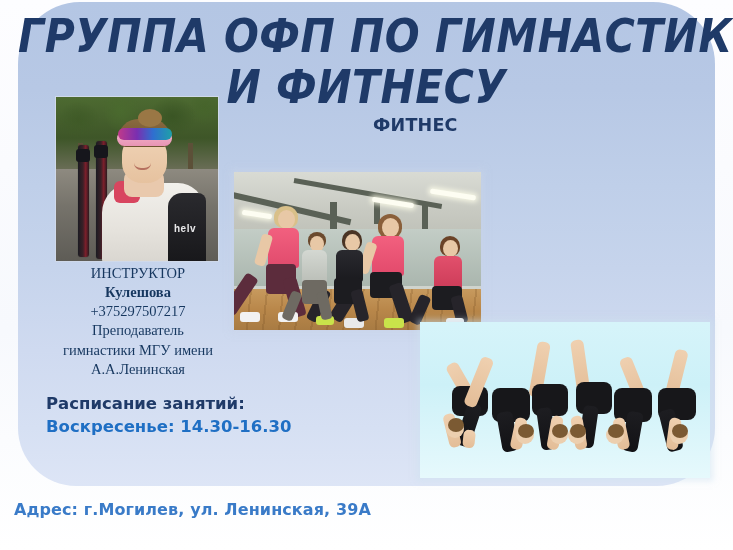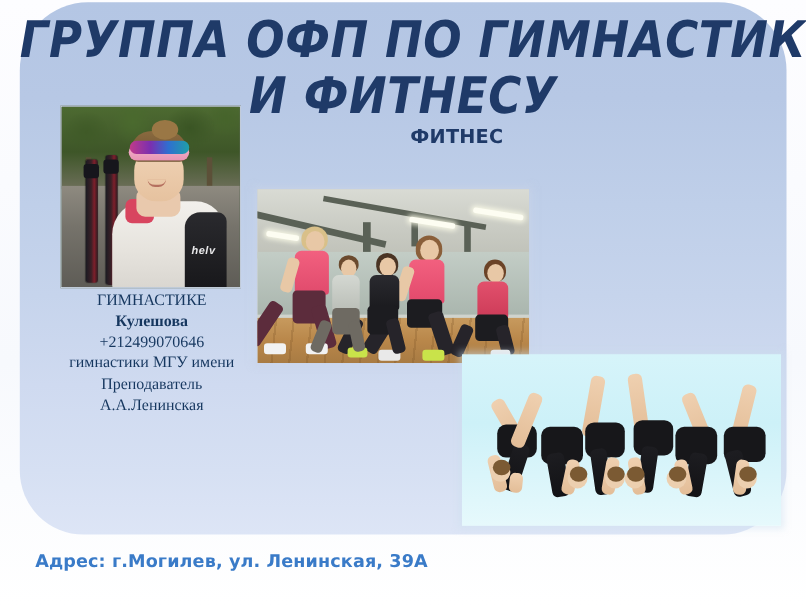--- a/index.html
+++ b/index.html
@@ -77,21 +77,21 @@
     position: absolute;
     left: 55px;
     top: 96px;
     width: 164px;
     height: 166px;
     border: 1px solid #cfd9ea;
     box-sizing: border-box;
     overflow: hidden;
     background: #3a4a2c;
   }
-  .pp-canvas { position: absolute; inset: 0; font-style: italic; }
+  .pp-canvas { position: absolute; inset: 0; }
   
   .pp-road {
     position: absolute; left: 0; top: 44%;
     width: 100%; height: 56%;
     background: linear-gradient(180deg, #8e8a80 0%, #76736b 40%, #5e5c56 100%);
   }
   .pp-trees {
     position: absolute; left: 0; top: 0;
     width: 100%; height: 46%;
     background:
@@ -323,21 +323,21 @@
   }
   .a-bun {
     position: absolute;
     border-radius: 50%;
     background: #7b5a33;
   }
 
   
   .footer {
     position: absolute;
-    left: 32px;
+    left: 14px;
     top: 498px;
     width: 600px;
     font-family: "DejaVu Sans", sans-serif;
     font-weight: bold;
     font-size: 16px;
     color: #3a7bc8;
     line-height: 1.5;
     letter-spacing: .1px;
   }
 </style>
@@ -373,28 +373,32 @@
       <div class="pp-face"></div>
       <div class="pp-smile"></div>
       <div class="pp-hair"></div>
       <div class="pp-bun"></div>
       <div class="pp-headband"></div>
       <div class="pp-glasses"></div>
     </div>
   </div>
 
   <div class="instructor-block">
-    <div>ГИМНАСТИКЕ</div>
+    <div>ИНСТРУКТОР</div>
     <div class="bold">Кулешова</div>
-    <div>+212499070646</div>
+    <div>+375297507217</div>
+    <div>Преподаватель</div>
     <div>гимнастики МГУ имени</div>
-    <div>Преподаватель</div>
     <div>А.А.Ленинская</div>
   </div>
 
+  <div class="schedule">
+    <div class="sch-title">Расписание занятий:</div>
+    <div class="sch-time">Воскресенье: 14.30-16.30</div>
+  </div>
 
   <div class="right-head">
     <div class="rh2">ФИТНЕС</div>
   </div>
 
   <div class="photo-gym">
     <div class="gym-ceiling"></div>
     <div class="gym-beam" style="left:-10px; top:18px; width:130px; height:6px; transform:rotate(13deg);"></div>
     <div class="gym-beam" style="left:60px; top:6px; width:150px; height:5px; transform:rotate(10deg);"></div>
     <div class="gym-beam" style="left:96px; top:30px; width:7px; height:34px;"></div>

